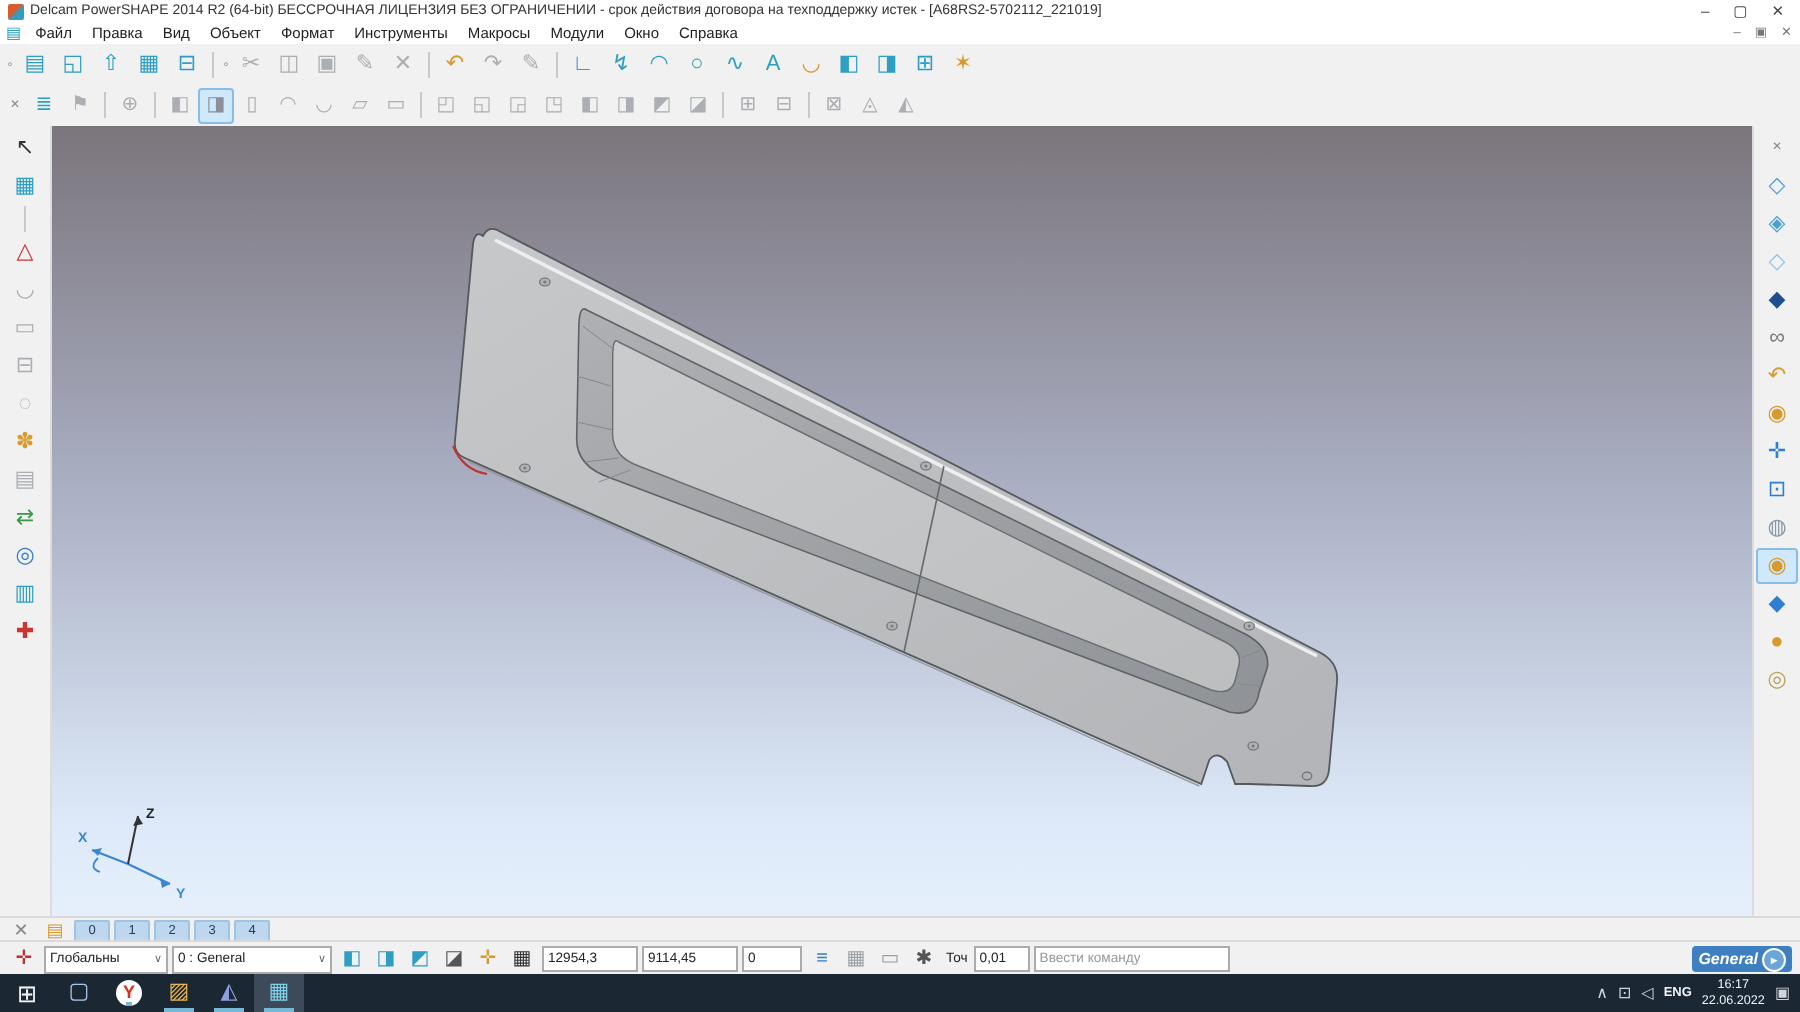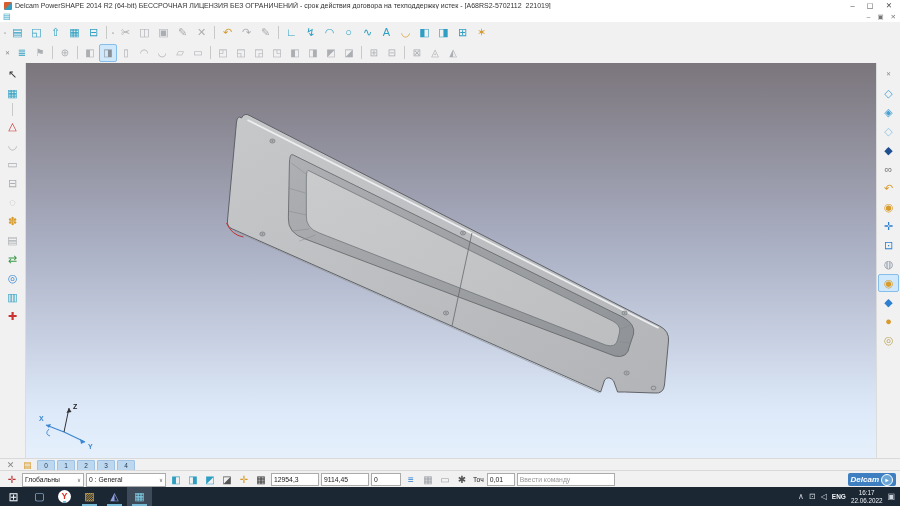--- a/index.html
+++ b/index.html
@@ -71,20 +71,32 @@
     <div class="title-text">Delcam PowerSHAPE 2014 R2 (64-bit) БЕССРОЧНАЯ ЛИЦЕНЗИЯ БЕЗ ОГРАНИЧЕНИЙ - срок действия договора на техподдержку истек - [A68RS2-5702112_221019]</div>
     <div class="winbtns">
       <span>–</span>
       <span>▢</span>
       <span>✕</span>
     </div>
   </div>
 
   <div class="menubar">
     <span class="mdoc">▤</span>
+    <span style="display:flex">
+        <span class="mi">Файл</span>
+        <span class="mi">Правка</span>
+        <span class="mi">Вид</span>
+        <span class="mi">Объект</span>
+        <span class="mi">Формат</span>
+        <span class="mi">Инструменты</span>
+        <span class="mi">Макросы</span>
+        <span class="mi">Модули</span>
+        <span class="mi">Окно</span>
+        <span class="mi">Справка</span>
+      </span>
     <div class="mdibtns">
       <span>–</span>
       <span>▣</span>
       <span>✕</span>
     </div>
   </div>
 
   <div class="tb tb1">
       <span class="grip">∘</span>
       <span class="ic" style="color: rgb(46, 159, 194);">▤</span>
@@ -297,21 +309,21 @@
     <span style="display:flex;gap:1px">
         <span class="ic" style="color: rgb(46, 127, 208);">≡</span>
         <span class="ic" style="color: rgb(154, 160, 166);">▦</span>
         <span class="ic" style="color: rgb(154, 160, 166);">▭</span>
         <span class="ic" style="color: rgb(85, 85, 85);">✱</span>
       </span>
     <span class="toler-label">Точ</span>
     <div class="sbox" style="width:22px">0,01</div>
     <div class="sbox cmd">Ввести команду</div>
     <div class="delcam">
-      <span>Delcam</span>
+      <span>General</span>
       <span class="circ">▸</span>
     </div>
   </div>
 
   <div class="taskbar">
     <span style="display:flex">
         <span class="ic start">⊞</span>
         <span class="ic" style="color: rgb(168, 200, 232);">▢</span>
         <span class="ic ya open">Y</span>
         <span class="ic open" style="color: rgb(232, 182, 76);">▨</span>

